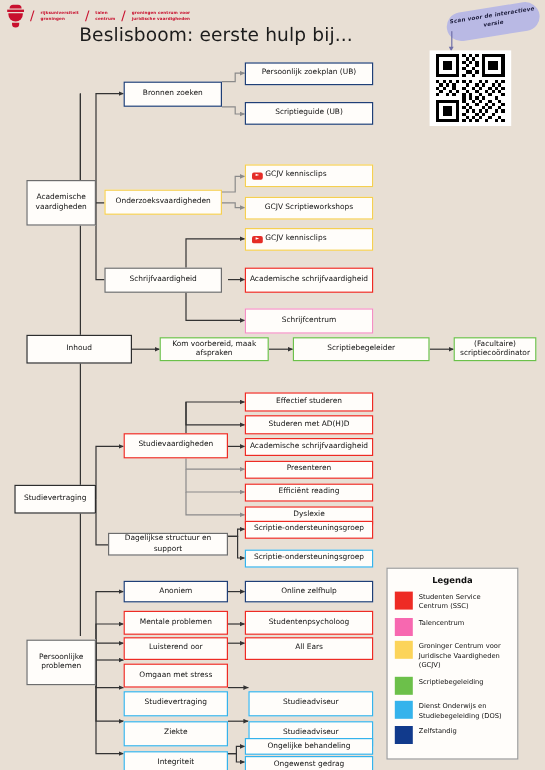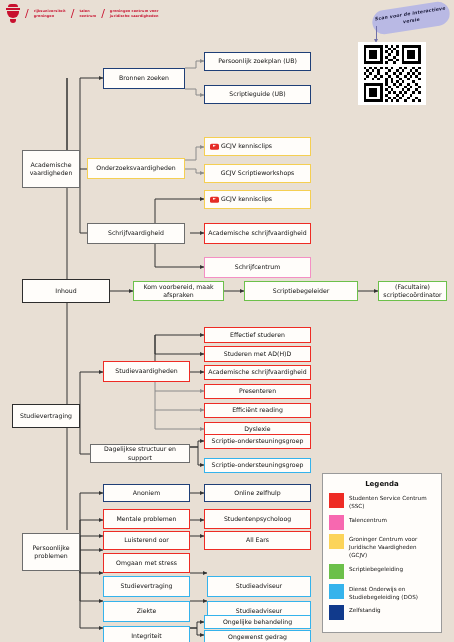--- a/index.html
+++ b/index.html
@@ -68,21 +68,21 @@
   .b-yellow { border-color: #f5cf52; border-width: 1.6px; }
   .b-red    { border-color: #ee2b24; border-width: 1.6px; }
   .b-pink   { border-color: #f48fc4; border-width: 1.6px; }
   .b-green  { border-color: #6cc04a; border-width: 1.6px; }
   .b-blue   { border-color: #35b3ec; border-width: 1.6px; }
   .b-gray   { border-color: #6d6d6d; border-width: 1.3px; }
   .b-dark   { border-color: #2d2d2d; border-width: 1.4px; }
 
   
   .legend {
-    position: absolute; left: 322px; top: 419px; width: 120px; height: 160px;
+    position: absolute; left: 322px; top: 419px; width: 110px; height: 160px;
     background: #fffdfa; border: 1.2px solid #9a9a9a; padding: 6px 6px 0 6px;
   }
   .legend h4 { text-align: center; font-size: 7px; color: #111; margin-bottom: 5px; }
   .lrow { display: flex; align-items: flex-start; gap: 5px; margin-bottom: 4.5px; }
   .sw { width: 15px; height: 15px; flex: 0 0 15px; }
   .ltxt { font-size: 5.6px; line-height: 1.45; color: #111; padding-top: 1px; }
 </style>
 </head>
 <body>
 
@@ -99,20 +99,21 @@
     <div class="logotxt">rijksuniversiteit
 groningen</div>
     <div class="slash">/</div>
     <div class="logotxt">talen
 centrum</div>
     <div class="slash">/</div>
     <div class="logotxt">groningen centrum voor
 juridische vaardigheden</div>
   </div>
 
+  <div class="title">Beslisboom: eerste hulp bij...</div>
 
   <div class="scanlabel">
     <span>Scan voor de interactieve versie</span>
   </div>
   <div class="scanarrow"></div>
 
   <div class="qrbox">
     <svg class="qr" viewBox="0 0 21 21" shape-rendering="crispEdges">
       <rect width="21" height="21" fill="#fff"></rect>
       <g fill="#000">

